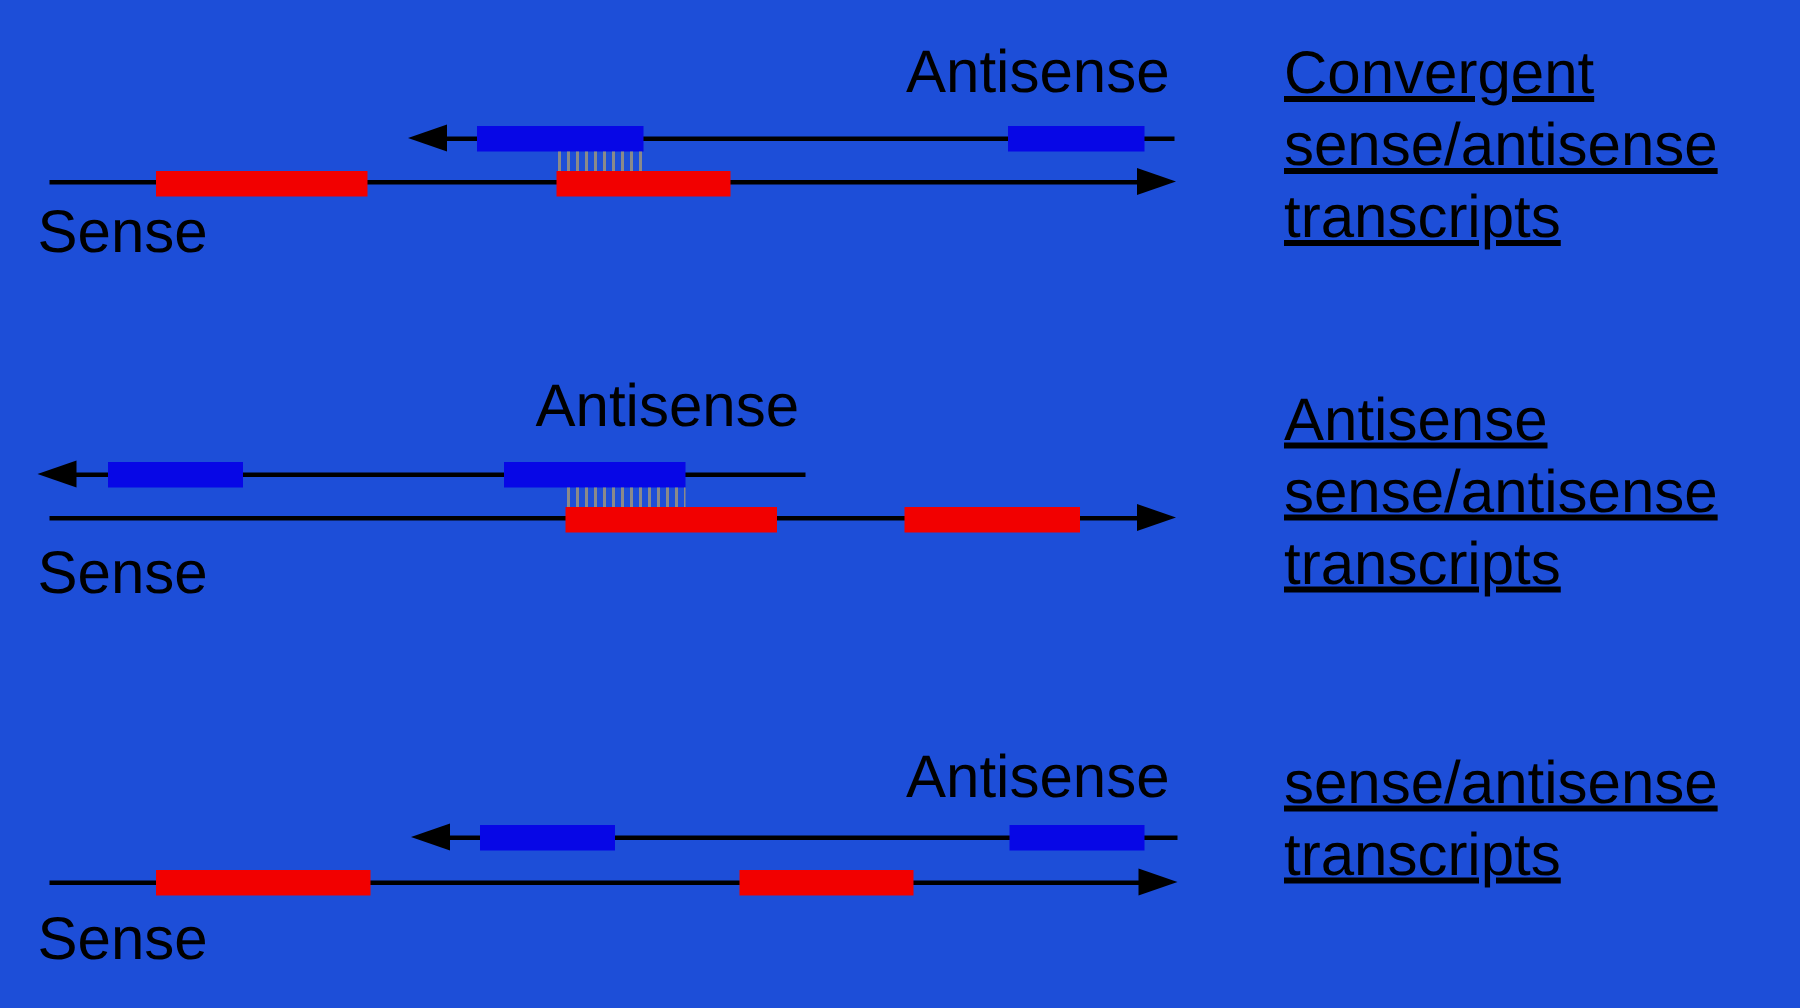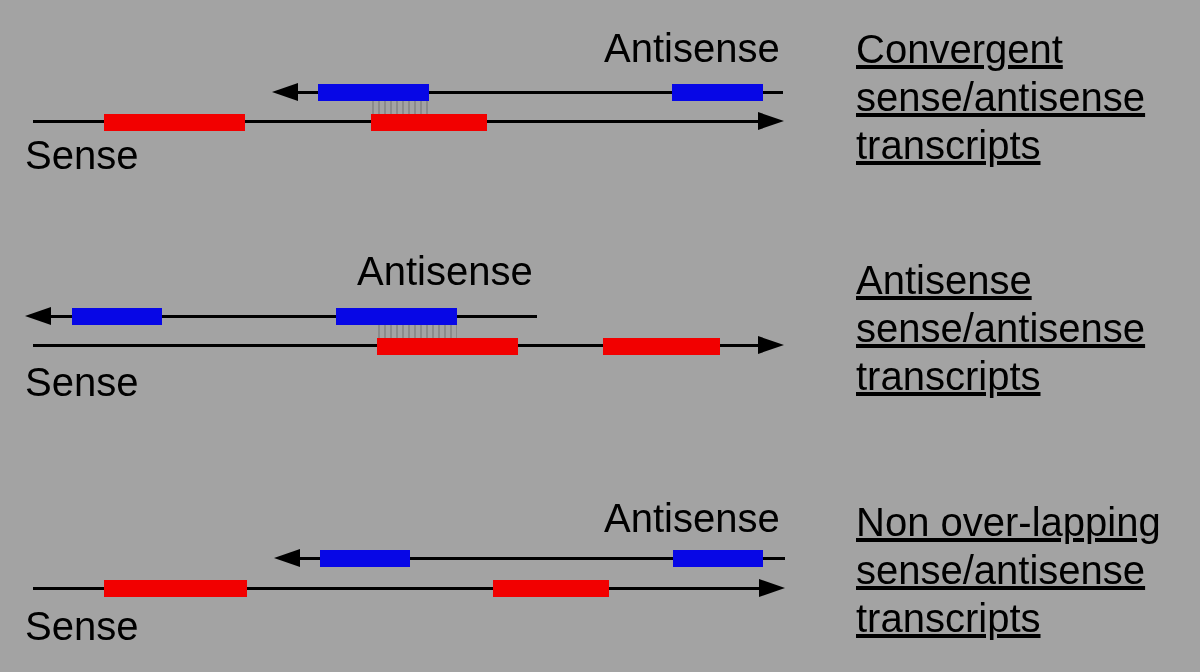--- a/index.html
+++ b/index.html
@@ -1,17 +1,17 @@
 <!DOCTYPE html>
 <html style="--sense: #f20000; --antisense: #0707e6; --line: #000000; --hatch: #8a8a8a; --background: #ffffff; --text: #000000;"><head>
 <meta charset="utf-8">
 <style>
   html,body{margin:0;padding:0;background:#ffffff;}
   #canvas{
-    position:relative;width:1200px;height:672px;background:#a3a3a3;overflow:hidden;
+    position:relative;width:1200px;height:672px;background:#1d4ed8;overflow:hidden;
     font-family:"Liberation Sans","DejaVu Sans",sans-serif;color:#000;
   }
   .lbl{
     position:absolute;font-size:40px;line-height:46px;color:#000;white-space:nowrap;
   }
   .caption{
     position:absolute;left:856px;width:322px;font-size:40px;line-height:48px;color:#000;text-decoration:underline;
   }
   .caption div{white-space:nowrap;}
   .tline{position:absolute;height:3px;background:var(--line,#000);}
@@ -95,19 +95,18 @@
     <div class="box box-antisense" style="left:673px;top:550px;width:90px;"></div>
 
     <div class="tline" style="left:33px;top:587px;width:730px;"></div>
     <div class="arrow-right" style="left:759px;top:579px;"></div>
     <div class="box box-sense" style="left:104px;top:580px;width:143px;"></div>
     <div class="box box-sense" style="left:493px;top:580px;width:116px;"></div>
 
     <div class="lbl" style="left:25px;top:603px;">Sense</div>
 
     <div class="caption" style="top:498px;">
-      <div>Non over-lapping</div>
       <div>sense/antisense</div>
       <div>transcripts</div>
     </div>
   </div>
 
 </div>
 
 </body></html>

